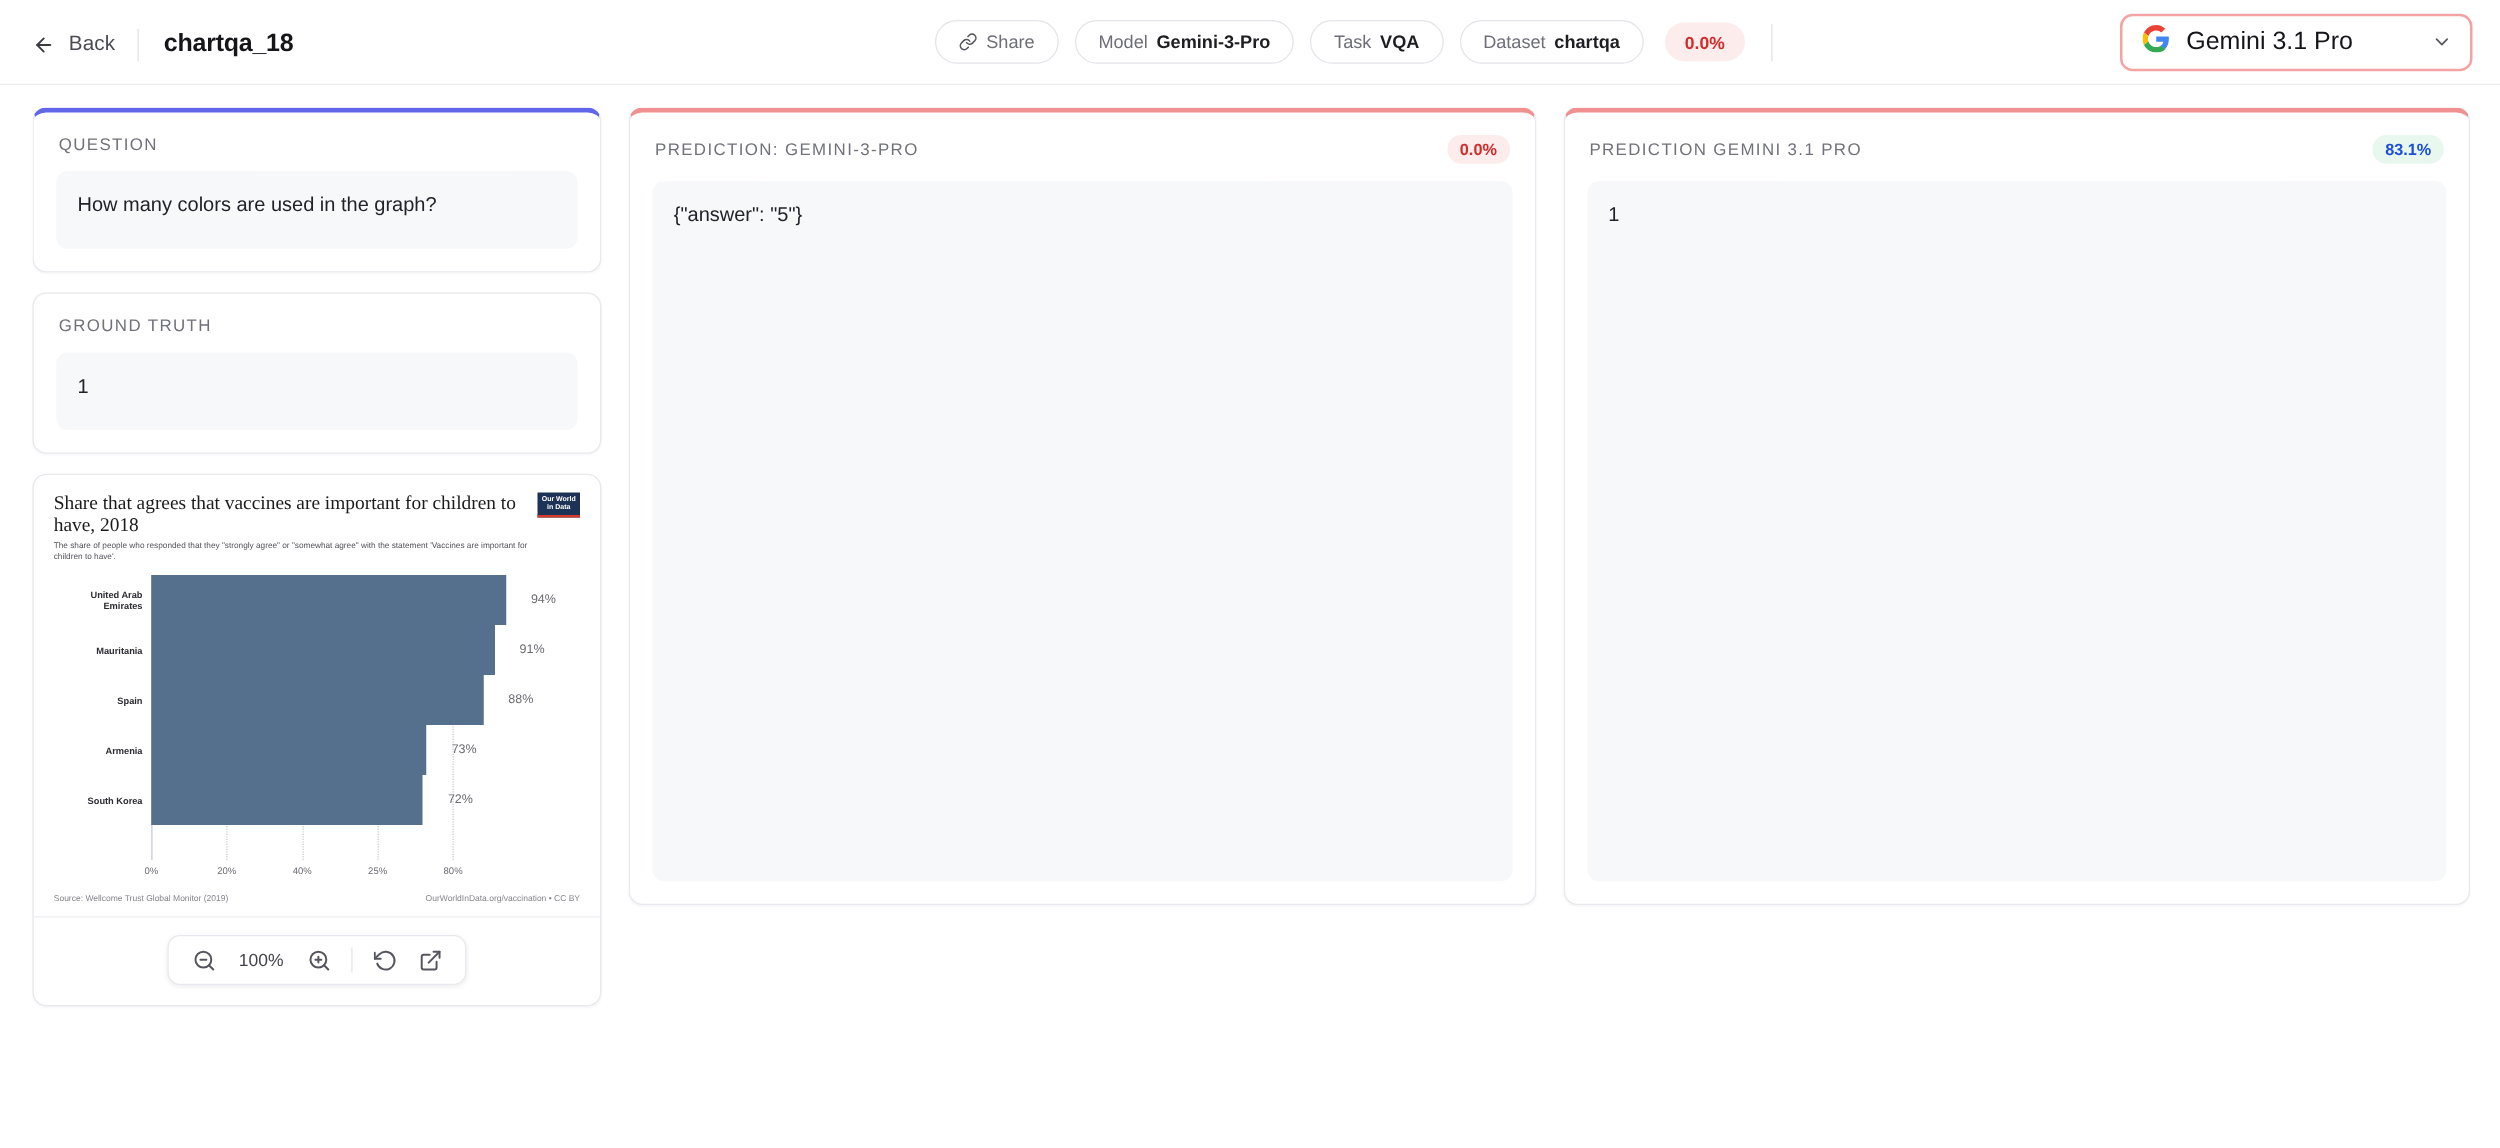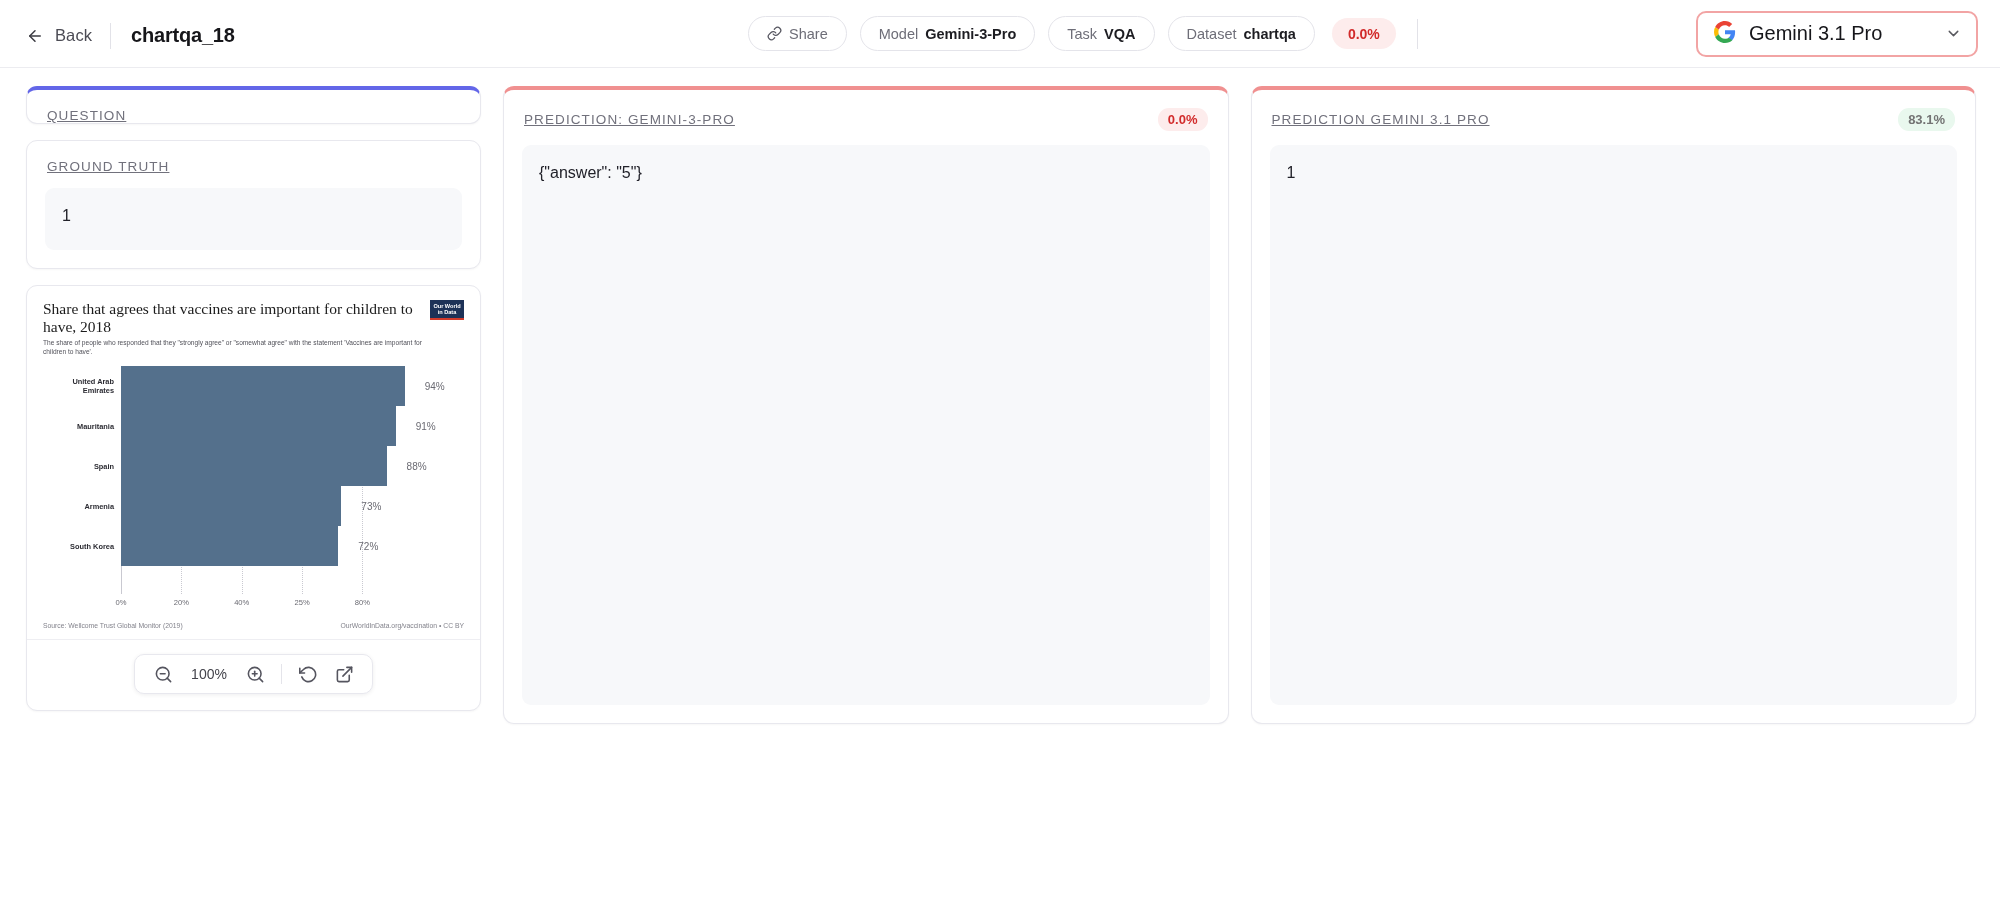--- a/index.html
+++ b/index.html
@@ -105,28 +105,27 @@
 
   .card-head {
     display: flex; align-items: center; justify-content: space-between;
     padding: 18px 20px 0 20px;
   }
   .card-label {
     font-size: 13.5px;
     letter-spacing: 1.1px;
     color: #71717c;
     text-transform: uppercase;
-    text-decoration: underline;
   }
   .pct-badge {
     font-size: 13px; font-weight: 700;
     padding: 4px 10px; border-radius: 11px;
   }
   .pct-badge.red   { color: #d22b2b; background: #fdecec; }
-  .pct-badge.green { color: #737373; background: #e9f8ee; }
+  .pct-badge.green { color: #1d4ed8; background: #e9f8ee; }
 
   .field {
     margin: 14px 18px 18px 18px;
     background: #f7f8fa;
     border-radius: 9px;
     padding: 19px 17px;
     font-size: 16px;
     color: #22222a;
     min-height: 62px;
   }
@@ -296,20 +295,21 @@
 </div>
 
 <div class="body">
 
   <div class="col-left">
 
     <div class="card accent-indigo">
       <div class="card-head">
         <span class="card-label">QUESTION</span>
       </div>
+      <div class="field">How many colors are used in the graph?</div>
     </div>
 
     <div class="card">
       <div class="card-head">
         <span class="card-label">GROUND TRUTH</span>
       </div>
       <div class="field">1</div>
     </div>
 
     <div class="card chart-card">

